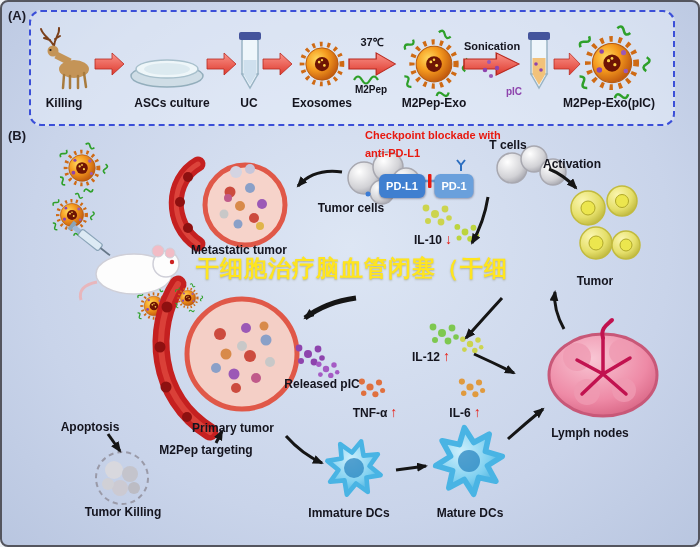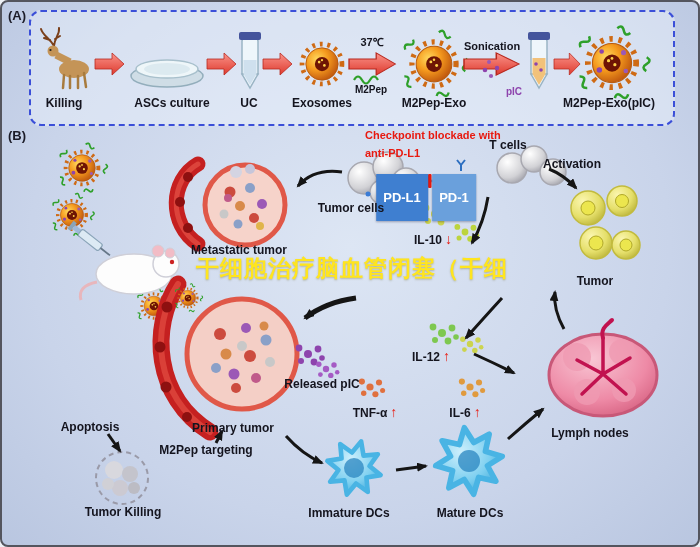--- a/index.html
+++ b/index.html
@@ -20,22 +20,22 @@
     font-weight:bold;font-size:12px;color:#14141e;white-space:nowrap;text-align:left;
   }
   .sm{font-size:11px;}
   .xs{font-size:10px;}
   .purple{color:#8e44ad;margin-top:22px;}
   .red2{color:#e8190f;white-space:normal;width:140px;font-size:11px;line-height:18px;}
   .ptag{position:absolute;z-index:10;font-weight:bold;font-size:13px;color:#1c1c28;}
   .arr{color:#e8190f;margin-left:3px;font-size:14px;font-weight:bold;}
   .pill{
     position:absolute;transform:translateX(-50%);z-index:10;
-    background:#3f7fd0;color:#fff;font-weight:bold;font-size:13px;
-    padding:16px 7px;border-radius:0;box-shadow:0 1px 2px rgba(0,0,40,.3);
+    background:#3f7fd0;color:#fff;font-weight:bold;font-size:11px;
+    padding:6px 7px;border-radius:6px;box-shadow:0 1px 2px rgba(0,0,40,.3);
   }
   .pill2{background:#6aa0dc;}
   .wm{
     position:absolute;left:350px;top:252px;transform:translateX(-50%);z-index:50;
     font-weight:bold;font-size:23px;line-height:29px;color:#ffe51e;text-align:left;
     letter-spacing:1px;white-space:nowrap;text-shadow:0 1px 2px rgba(95,85,0,.35);
   }
 </style>
 </head>
 <body>

